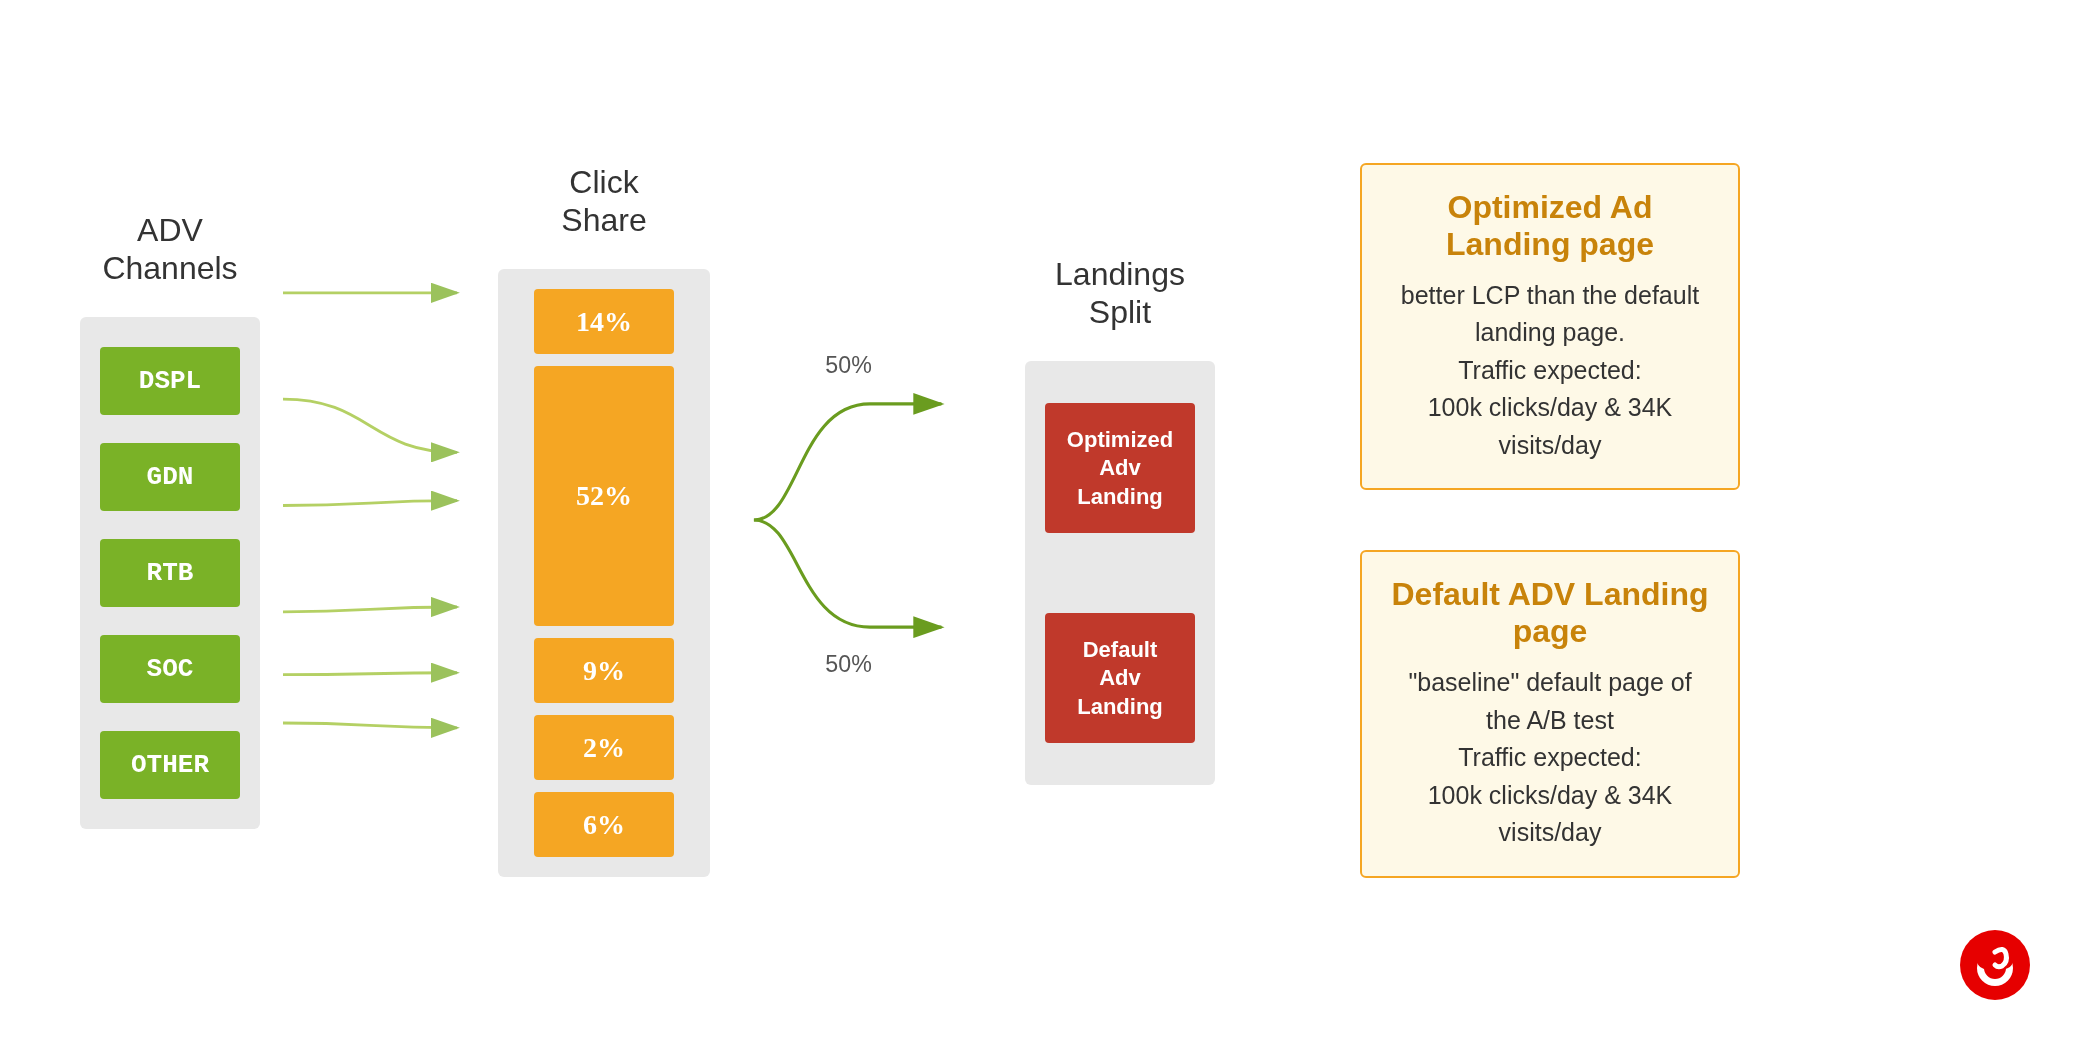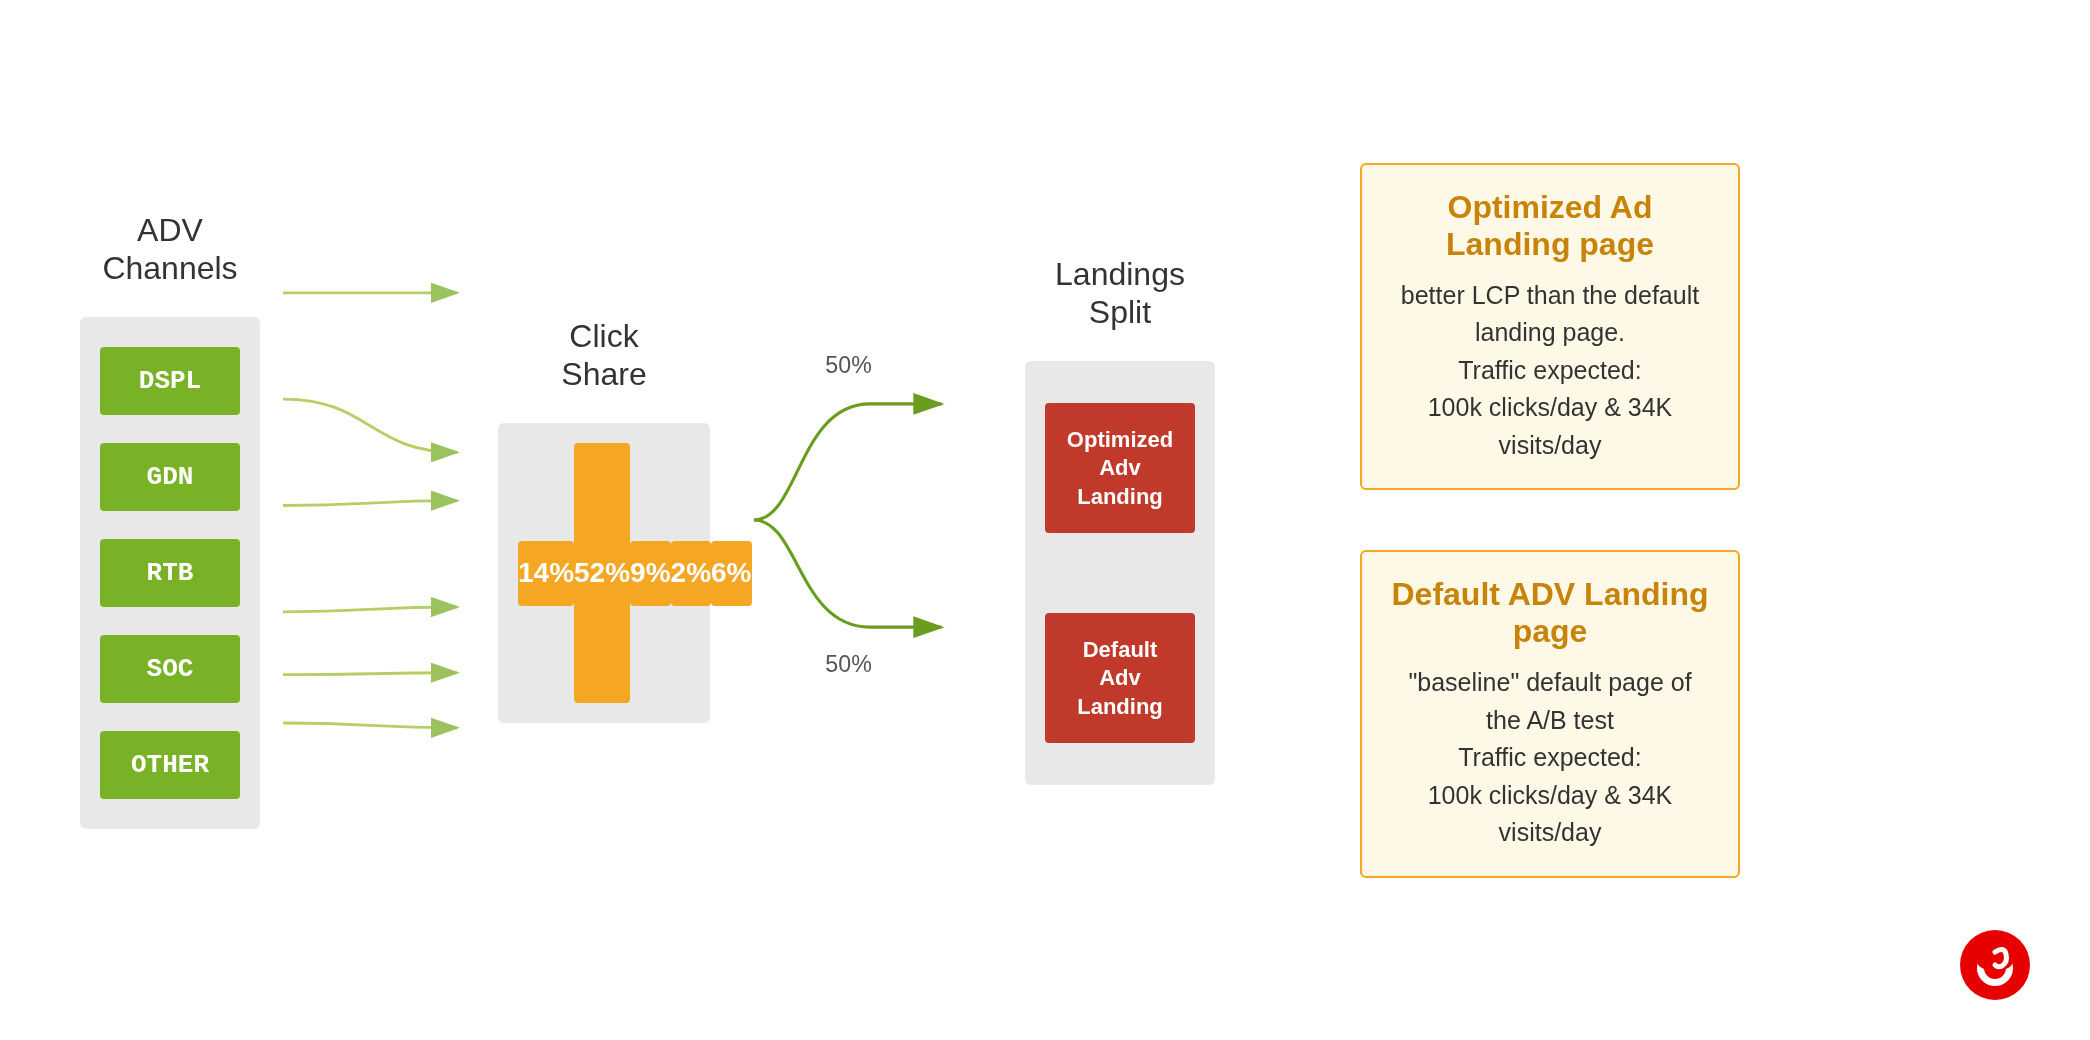--- a/index.html
+++ b/index.html
@@ -63,23 +63,25 @@
     .click-col {
       width: 220px;
       margin: 17px 30px;
       padding-left: 8px;
     }
     .click-bg {
       background: #e8e8e8;
       border-radius: 6px;
       padding: 20px 20px;
       display: flex;
+      flex-direction: column;
       gap: 0px;
       align-items: center;
       width: 100%;
+      font-family: Liberation Serif, serif;
     }
     .click-box {
       background: #f5a623;
       color: #fff;
       font-weight: bold;
       font-size: 28px;
       width: 140px;
       display: flex;
       align-items: center;
       justify-content: center;

